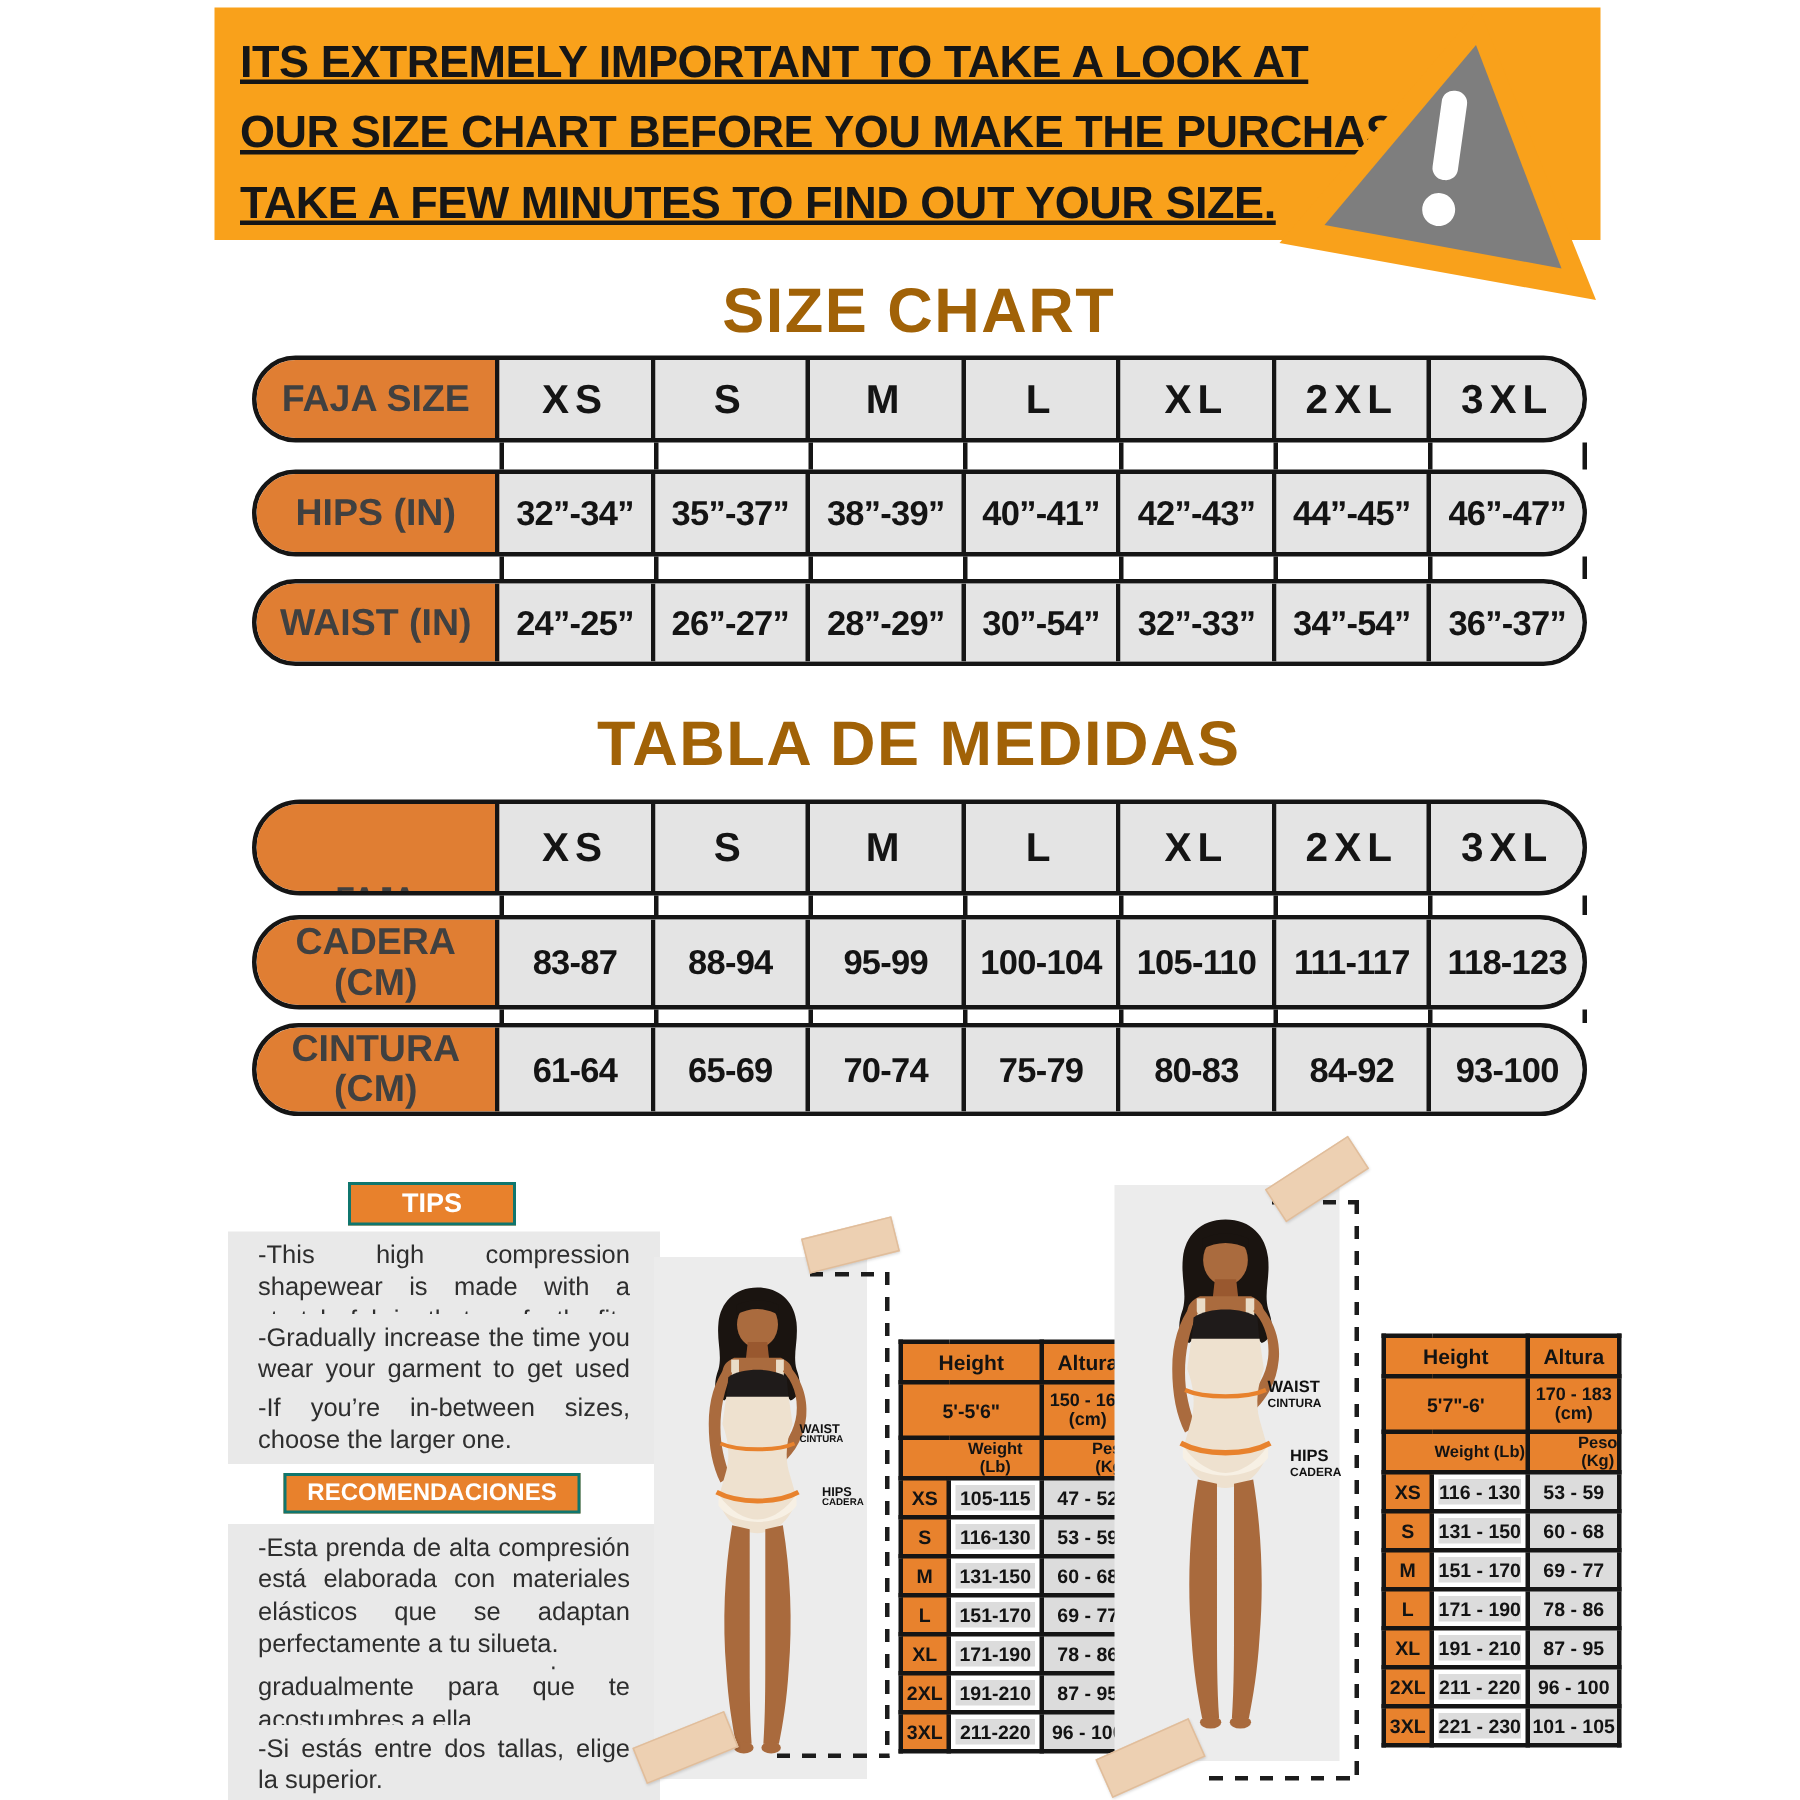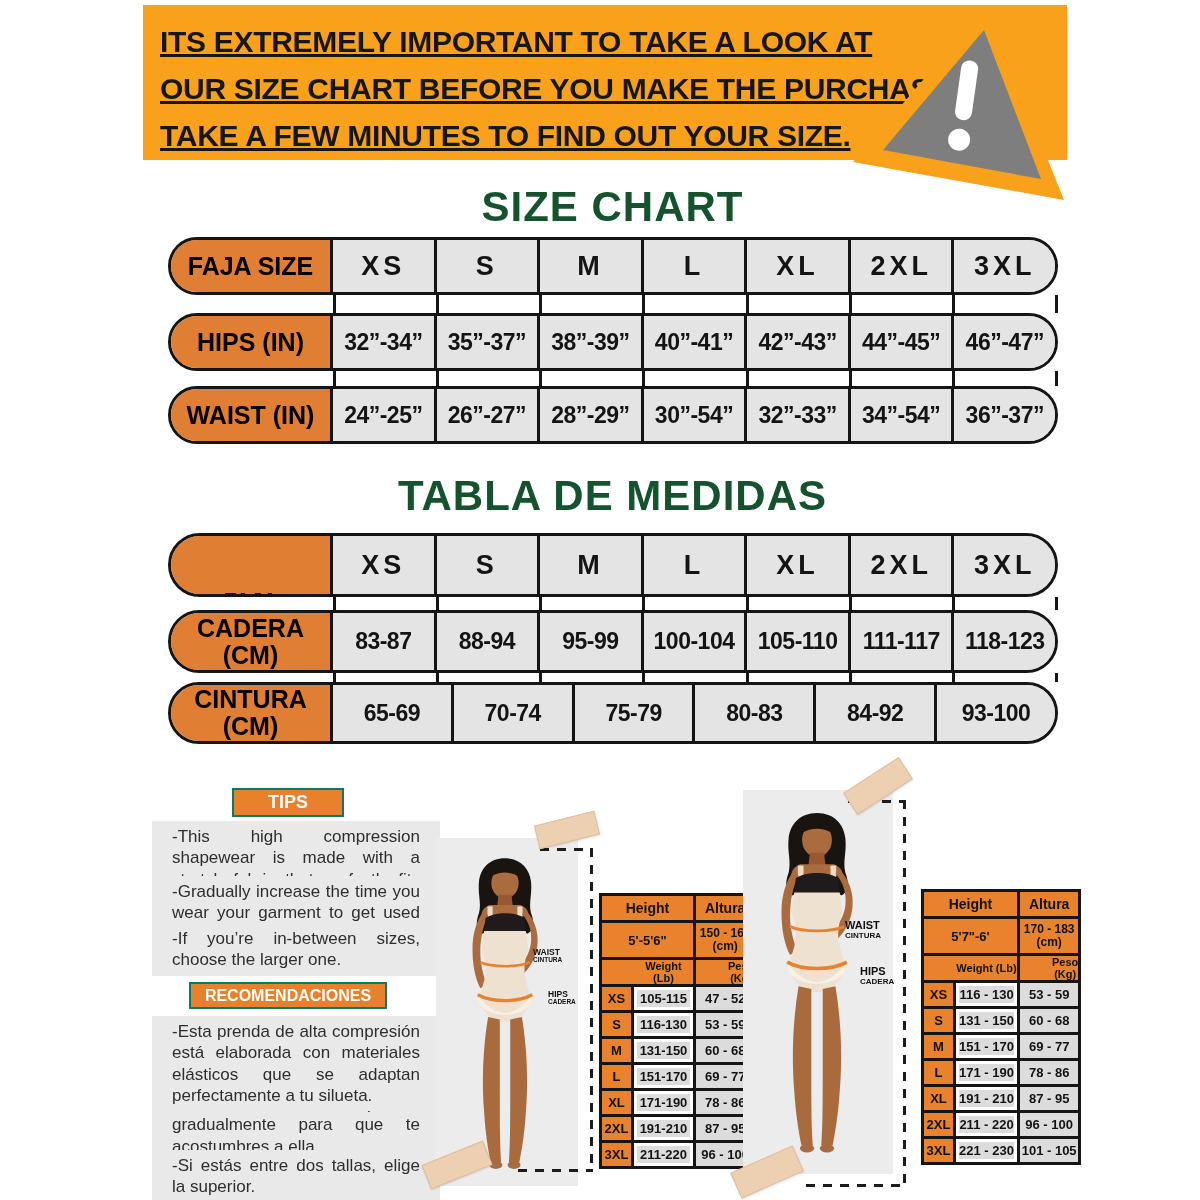--- a/index.html
+++ b/index.html
@@ -5,25 +5,25 @@
   html,body{margin:0;padding:0;background:#fff;}
   #canvas{position:relative;width:1200px;height:1200px;background:#ffffff;overflow:hidden;
           font-family:"Liberation Sans",sans-serif;}
   
   .banner{position:absolute;left:143px;top:5px;width:924px;height:155px;background:#F9A11B;
           padding:13px 0 0 17px;box-sizing:border-box;}
   .banner .bl{font-weight:bold;font-size:30px;line-height:47px;color:#161616;letter-spacing:-0.3px;white-space:nowrap;text-decoration:underline;}
   .warn{position:absolute;left:838px;top:2px;width:245px;height:205px;}
   
   .sect-title{position:absolute;left:155px;width:915px;text-align:center;font-size:42px;font-weight:bold;
-              color:#14532d;letter-spacing:1px;}
+              color:#a16207;letter-spacing:1px;}
   
   .pill{position:absolute;left:168px;width:890px;display:flex;border:3px solid #151515;border-radius:33px;
         overflow:hidden;background:#E4E4E4;box-sizing:border-box;}
-  .phd{flex:0 0 162px;background:#E07E33;color:#000000;display:flex;flex-direction:column;align-items:center;
+  .phd{flex:0 0 162px;background:#E07E33;color:#404040;display:flex;flex-direction:column;align-items:center;
        justify-content:center;font-weight:bold;border-right:3px solid #151515;box-sizing:border-box;line-height:1.08;}
   .pc{flex:1;display:flex;align-items:center;justify-content:center;font-weight:bold;color:#141414;
       border-right:3px solid #151515;box-sizing:border-box;background:#E4E4E4;}
   .pc:last-child{border-right:none;}
   .szl{font-size:27px;letter-spacing:4px;}
   .val{font-size:23px;letter-spacing:-0.5px;}
   .hd26{font-size:25px;}
   .hd21{font-size:21px;gap:48px;}
   .conn{position:absolute;left:333px;width:725px;display:flex;border-left:3px solid #151515;box-sizing:border-box;}
   .conn span{flex:1;border-right:3px solid #151515;box-sizing:border-box;}
@@ -193,20 +193,21 @@
       <span></span>
       <span></span>
       <span></span>
       <span></span>
   </div>
   <div class="pill" style="top:682px;height:62px;border-radius:33px">
     <div class="phd hd26">
       <span>CINTURA</span>
       <span>(CM)</span>
     </div>
+    <div class="pc val">61-64</div>
     <div class="pc val">65-69</div>
     <div class="pc val">70-74</div>
     <div class="pc val">75-79</div>
     <div class="pc val">80-83</div>
     <div class="pc val">84-92</div>
     <div class="pc val">93-100</div>
   </div>
 
   <div class="obox" style="left:232px;top:788px;width:112px;height:29px;font-size:18px">TIPS</div>
   <div class="gbox" style="top:821px;min-height:52px">-This high compression shapewear is made with a stretch fabric that perfectly fits your silhouette.</div>

